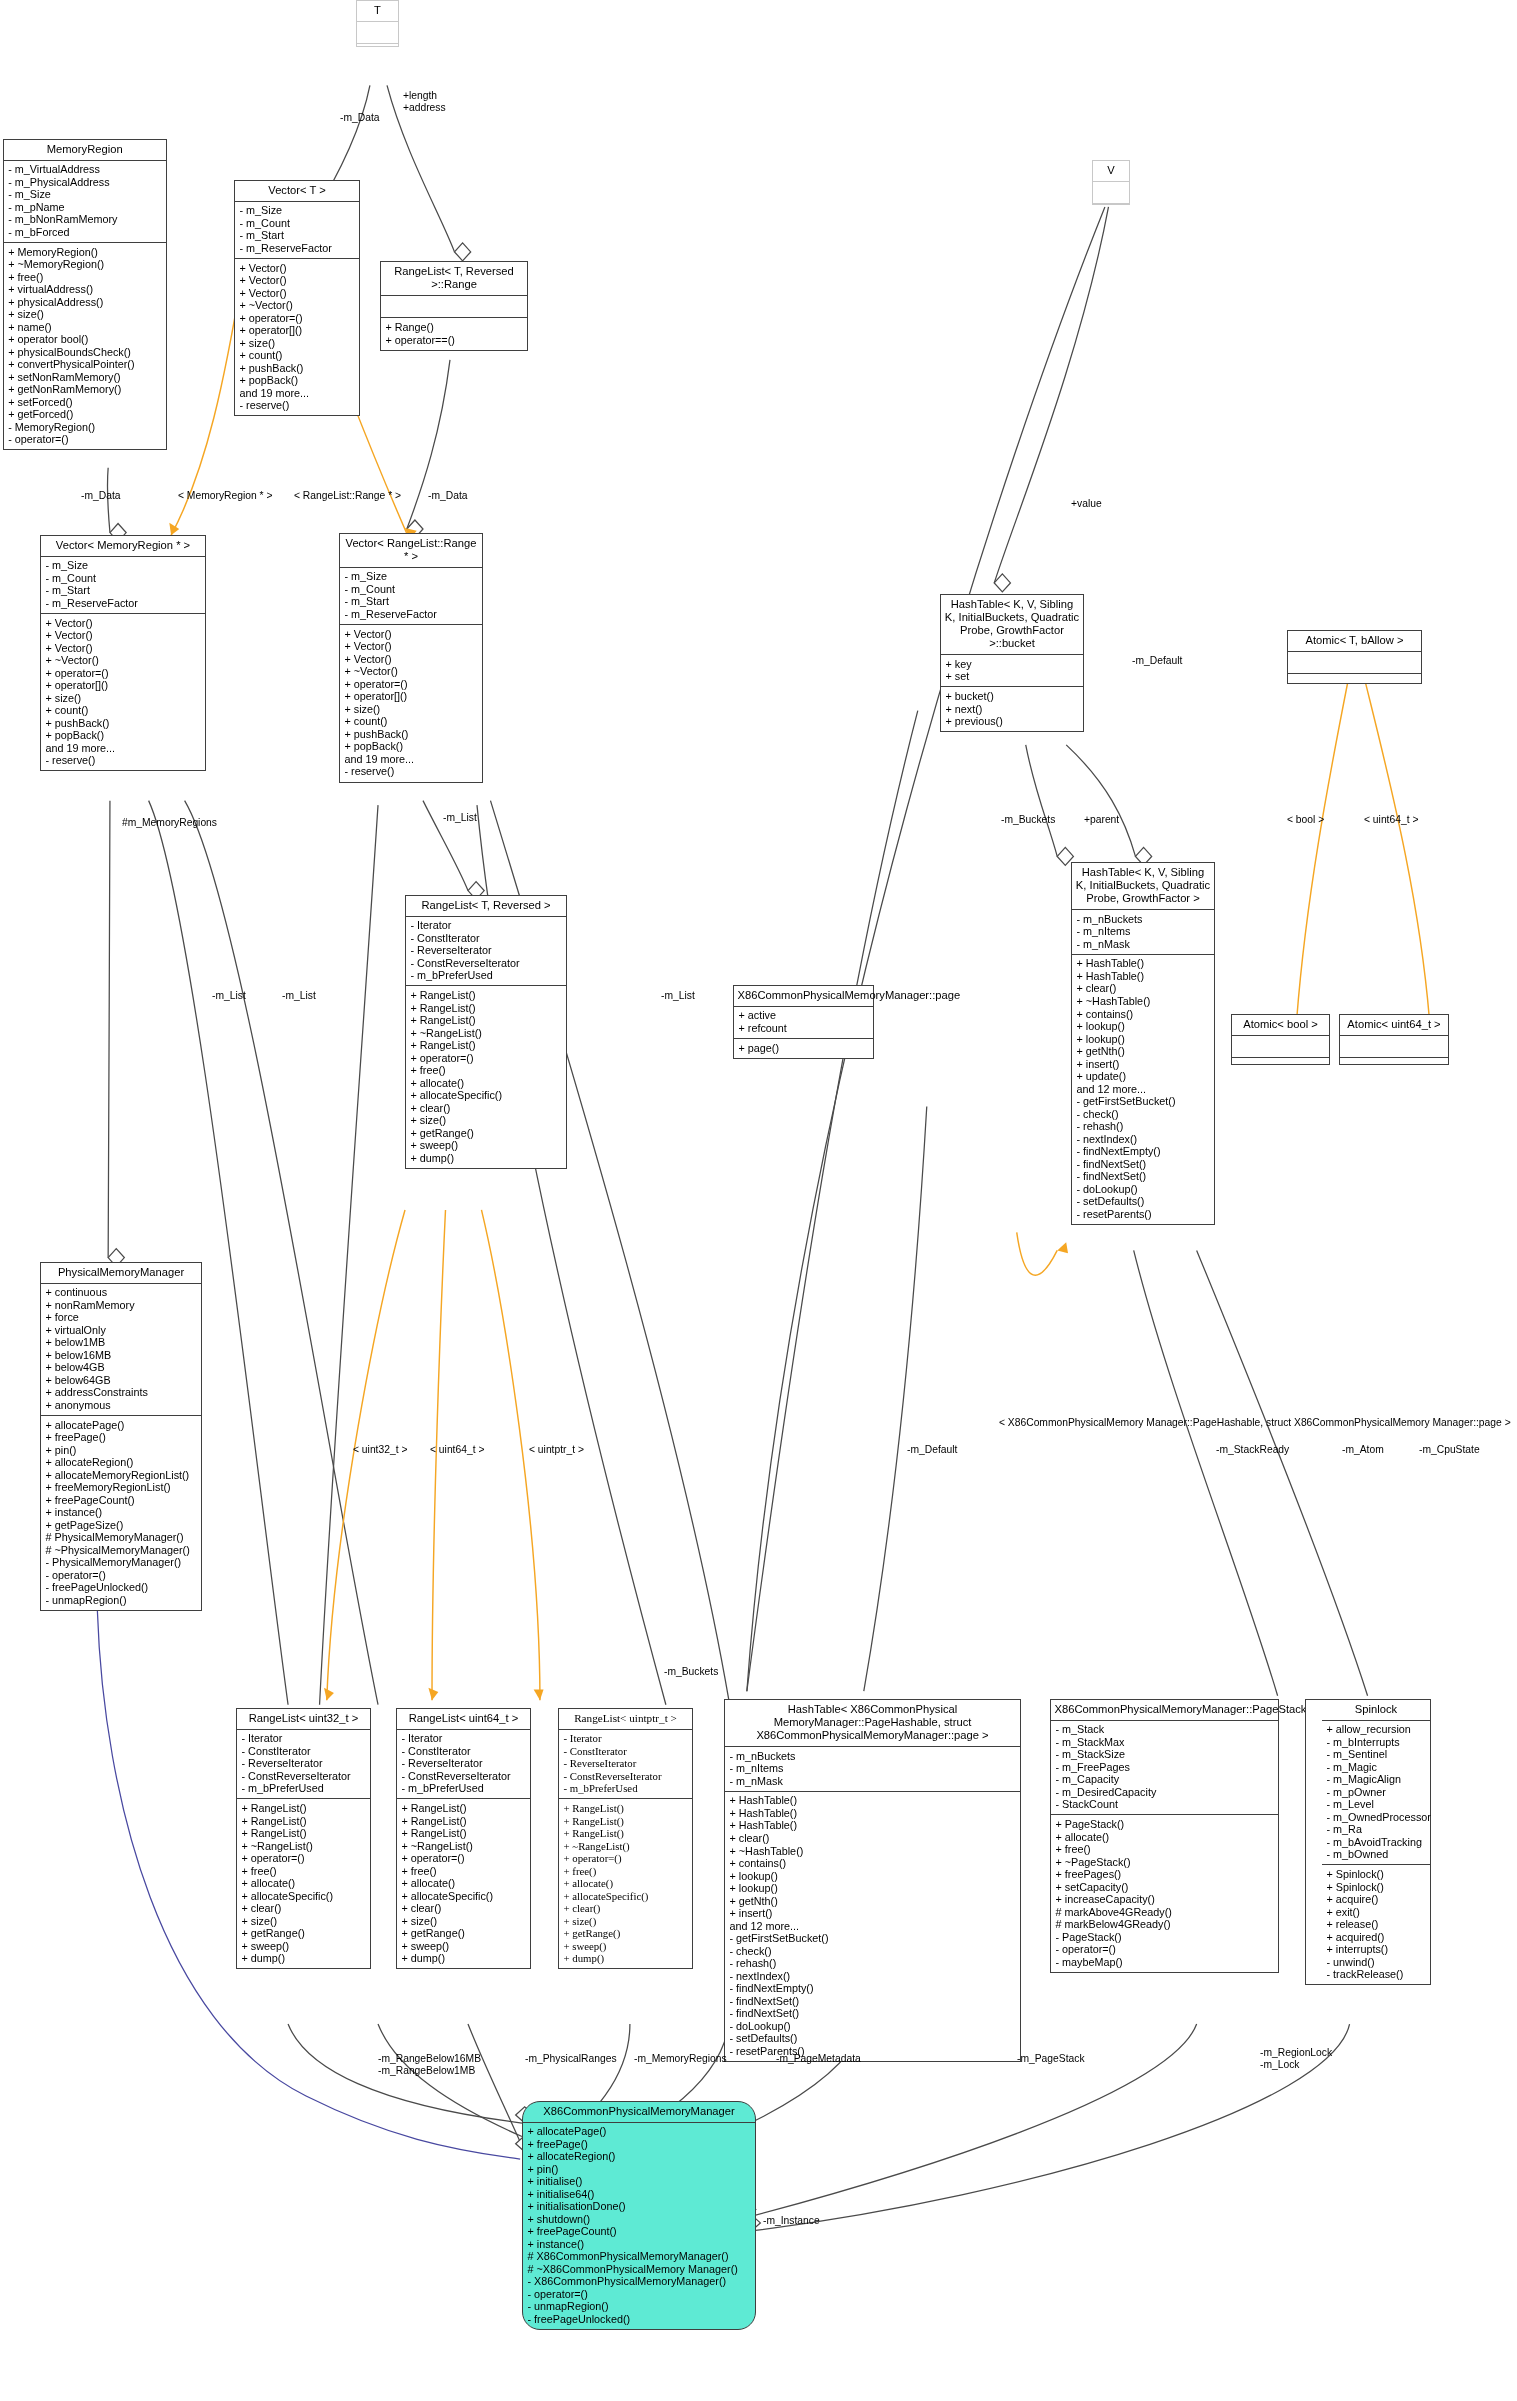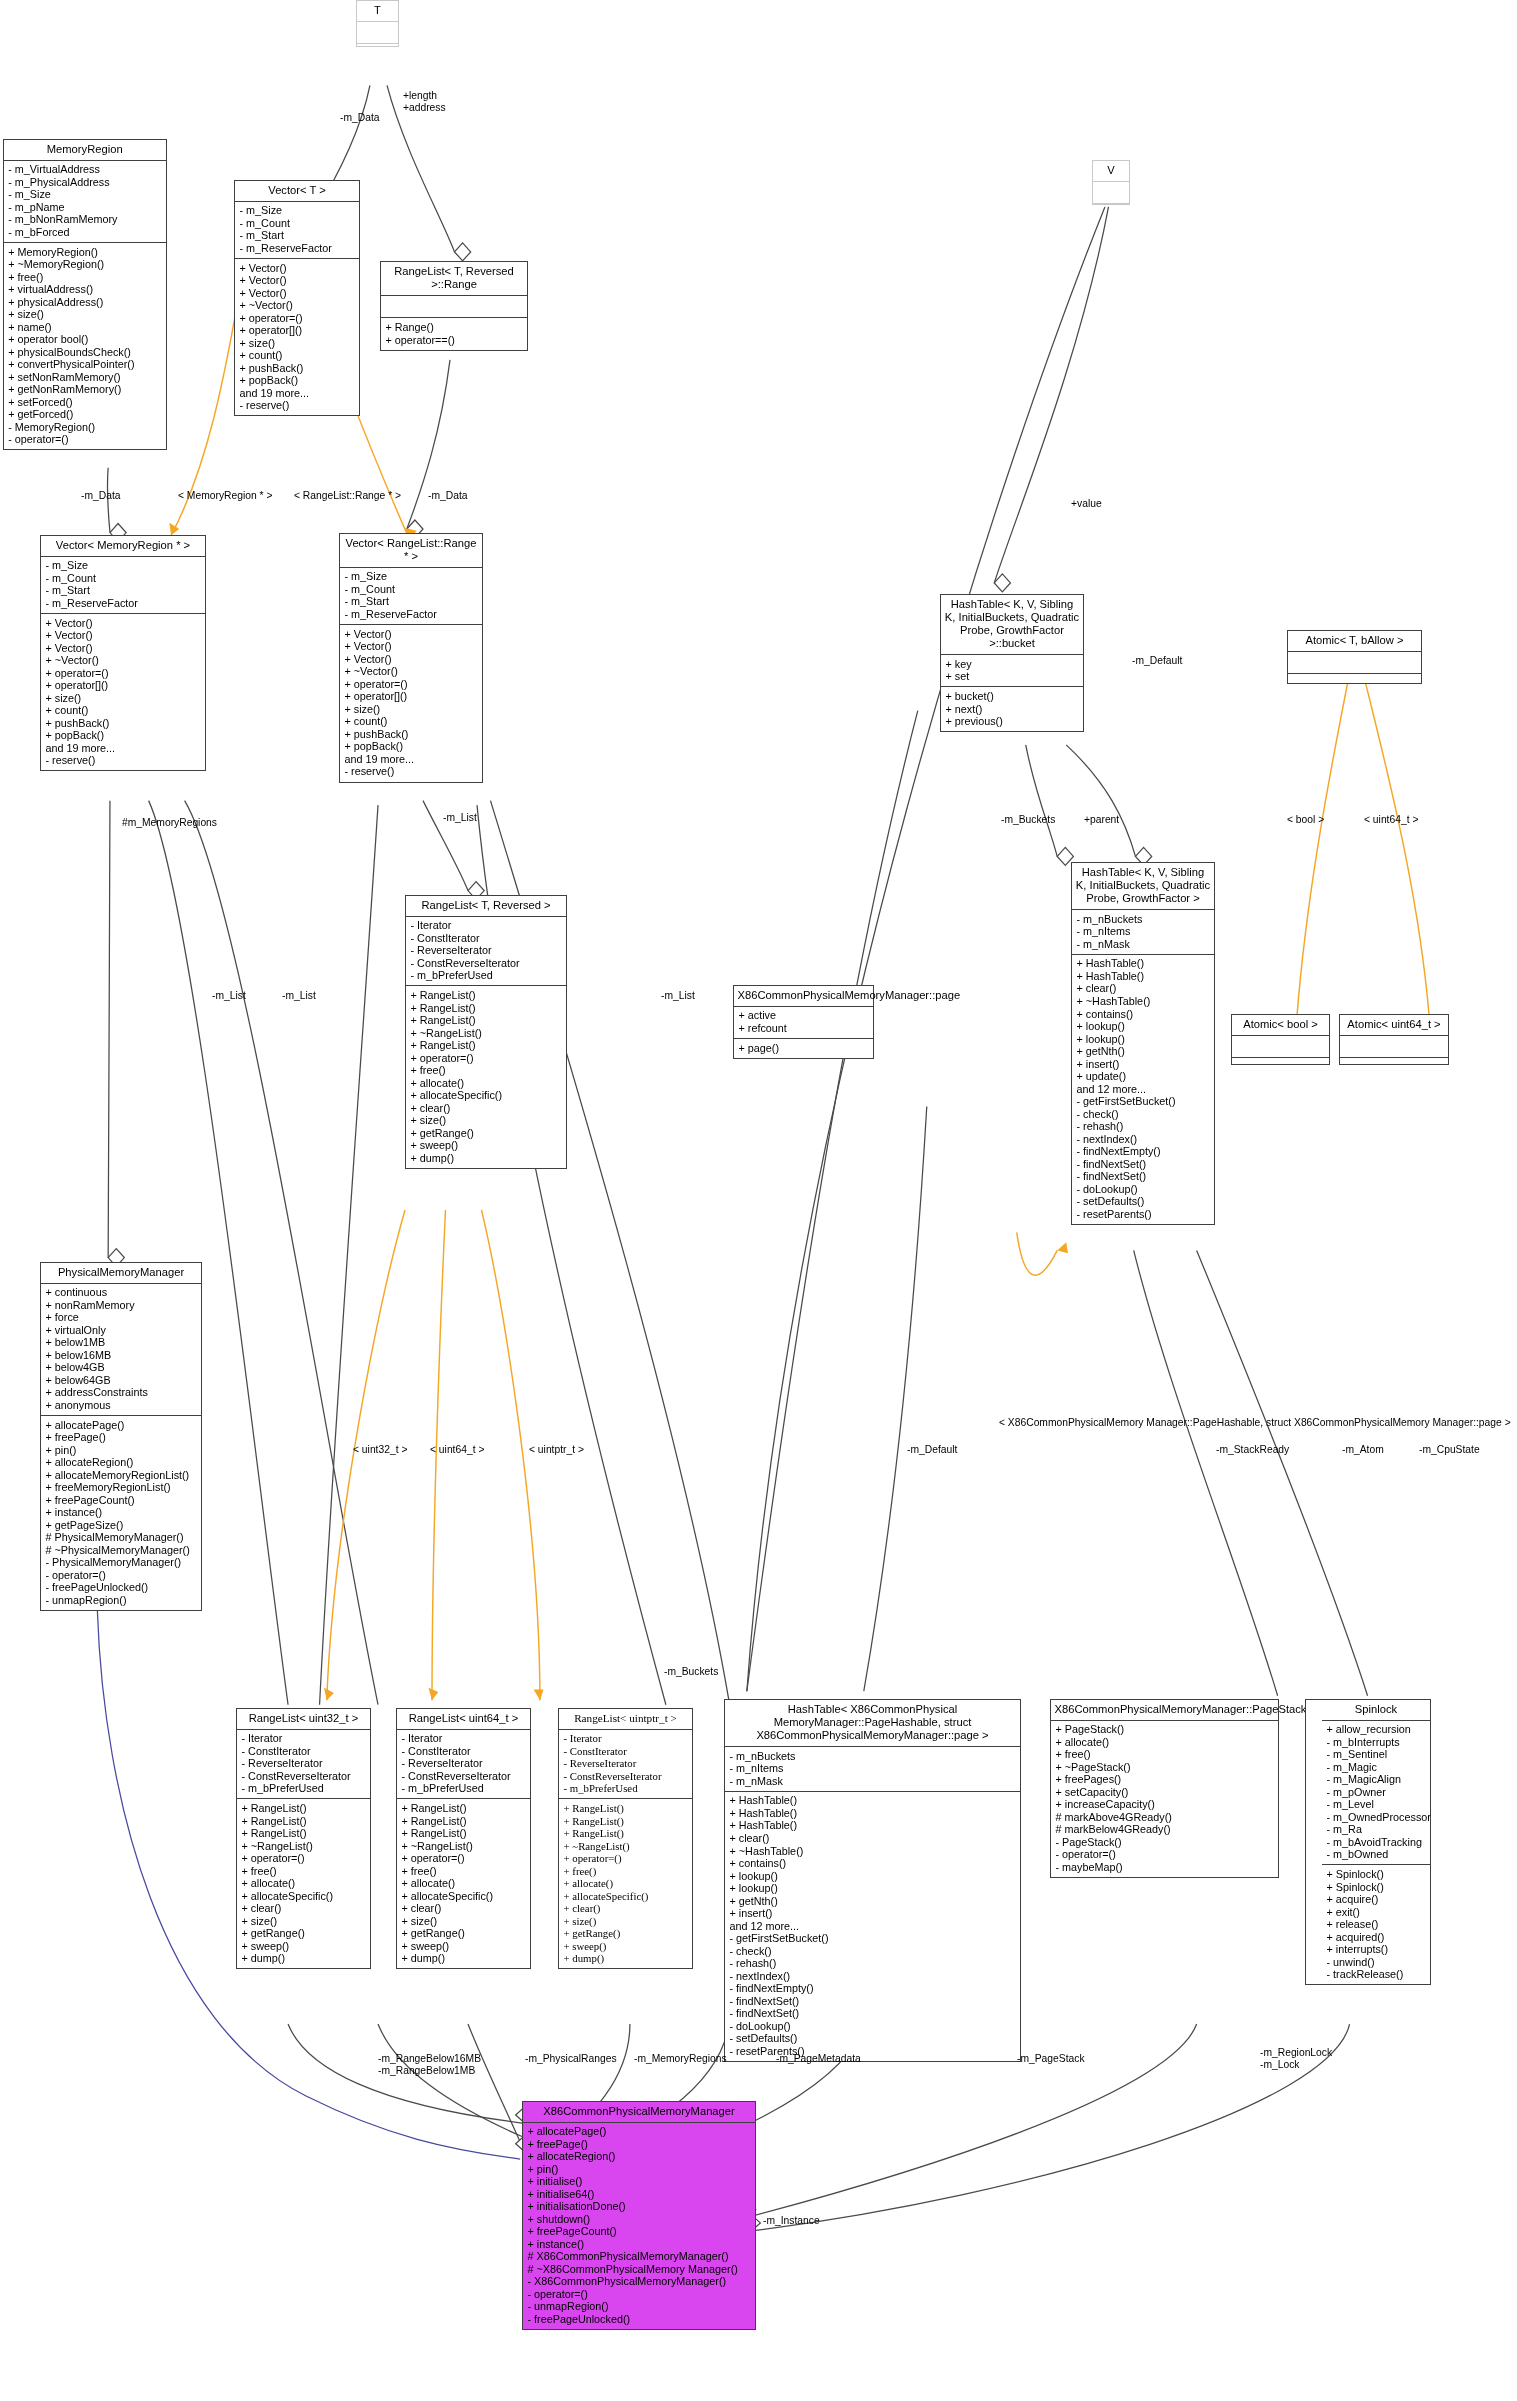--- a/index.html
+++ b/index.html
@@ -2,21 +2,21 @@
 <html style="font-size:14.4px"><head>
 <meta charset="utf-8">
 <style>
   html,body{margin:0;padding:0;background:#ffffff;}
   body{font-family:"Liberation Sans","DejaVu Sans",sans-serif;}
   #canvas{position:relative;width:1518px;height:2401px;background:#fff;overflow:hidden;}
   svg#edges{position:absolute;left:0;top:0;width:1518px;height:2401px;pointer-events:none;}
 
   .cls{position:absolute;border:1.3px solid #3f3f3f;background:#fff;box-sizing:border-box;}
   .cls.tmpl{border:1.3px solid #c8c8c8;}
-  .cls.hl{background:#d946ef;}
+  .cls.hl{background:#5eead4;border-radius:18px;}
   .cls .title{
      text-align:center;padding:2.7px 3.6px 3.6px 3.6px;font-size:11.2px;color:#000;
      border-bottom:1.3px solid #3f3f3f;line-height:1.18;
   }
   .cls.tmpl .title{border-bottom:1.3px solid #c8c8c8;}
   .cls .sect{padding:2.7px 4.5px 3.6px 4.5px;font-size:10.8px;line-height:1.16;color:#000;}
   .cls .sect.attrs{border-bottom:1.3px solid #3f3f3f;}
   .cls.tmpl .sect{border-bottom:1.3px solid #c8c8c8;min-height:13.5px;}
   .cls .sect.last{border-bottom:none;}
   .cls .row{white-space:nowrap;}
@@ -502,20 +502,29 @@
         <div class="row">- findNextSet()</div>
         <div class="row">- findNextSet()</div>
         <div class="row">- doLookup()</div>
         <div class="row">- setDefaults()</div>
         <div class="row">- resetParents()</div>
       </div>
   </div>
 
   <div class="cls" style="left:1050px;top:1699px;width:229px;">
     <div class="title">X86CommonPhysicalMemoryManager::PageStack</div>
+    <div class="sect attrs">
+        <div class="row">- m_Stack</div>
+        <div class="row">- m_StackMax</div>
+        <div class="row">- m_StackSize</div>
+        <div class="row">- m_FreePages</div>
+        <div class="row">- m_Capacity</div>
+        <div class="row">- m_DesiredCapacity</div>
+        <div class="row">- StackCount</div>
+      </div>
     <div class="sect last">
         <div class="row">+ PageStack()</div>
         <div class="row">+ allocate()</div>
         <div class="row">+ free()</div>
         <div class="row">+ ~PageStack()</div>
         <div class="row">+ freePages()</div>
         <div class="row">+ setCapacity()</div>
         <div class="row">+ increaseCapacity()</div>
         <div class="row"># markAbove4GReady()</div>
         <div class="row"># markBelow4GReady()</div>

